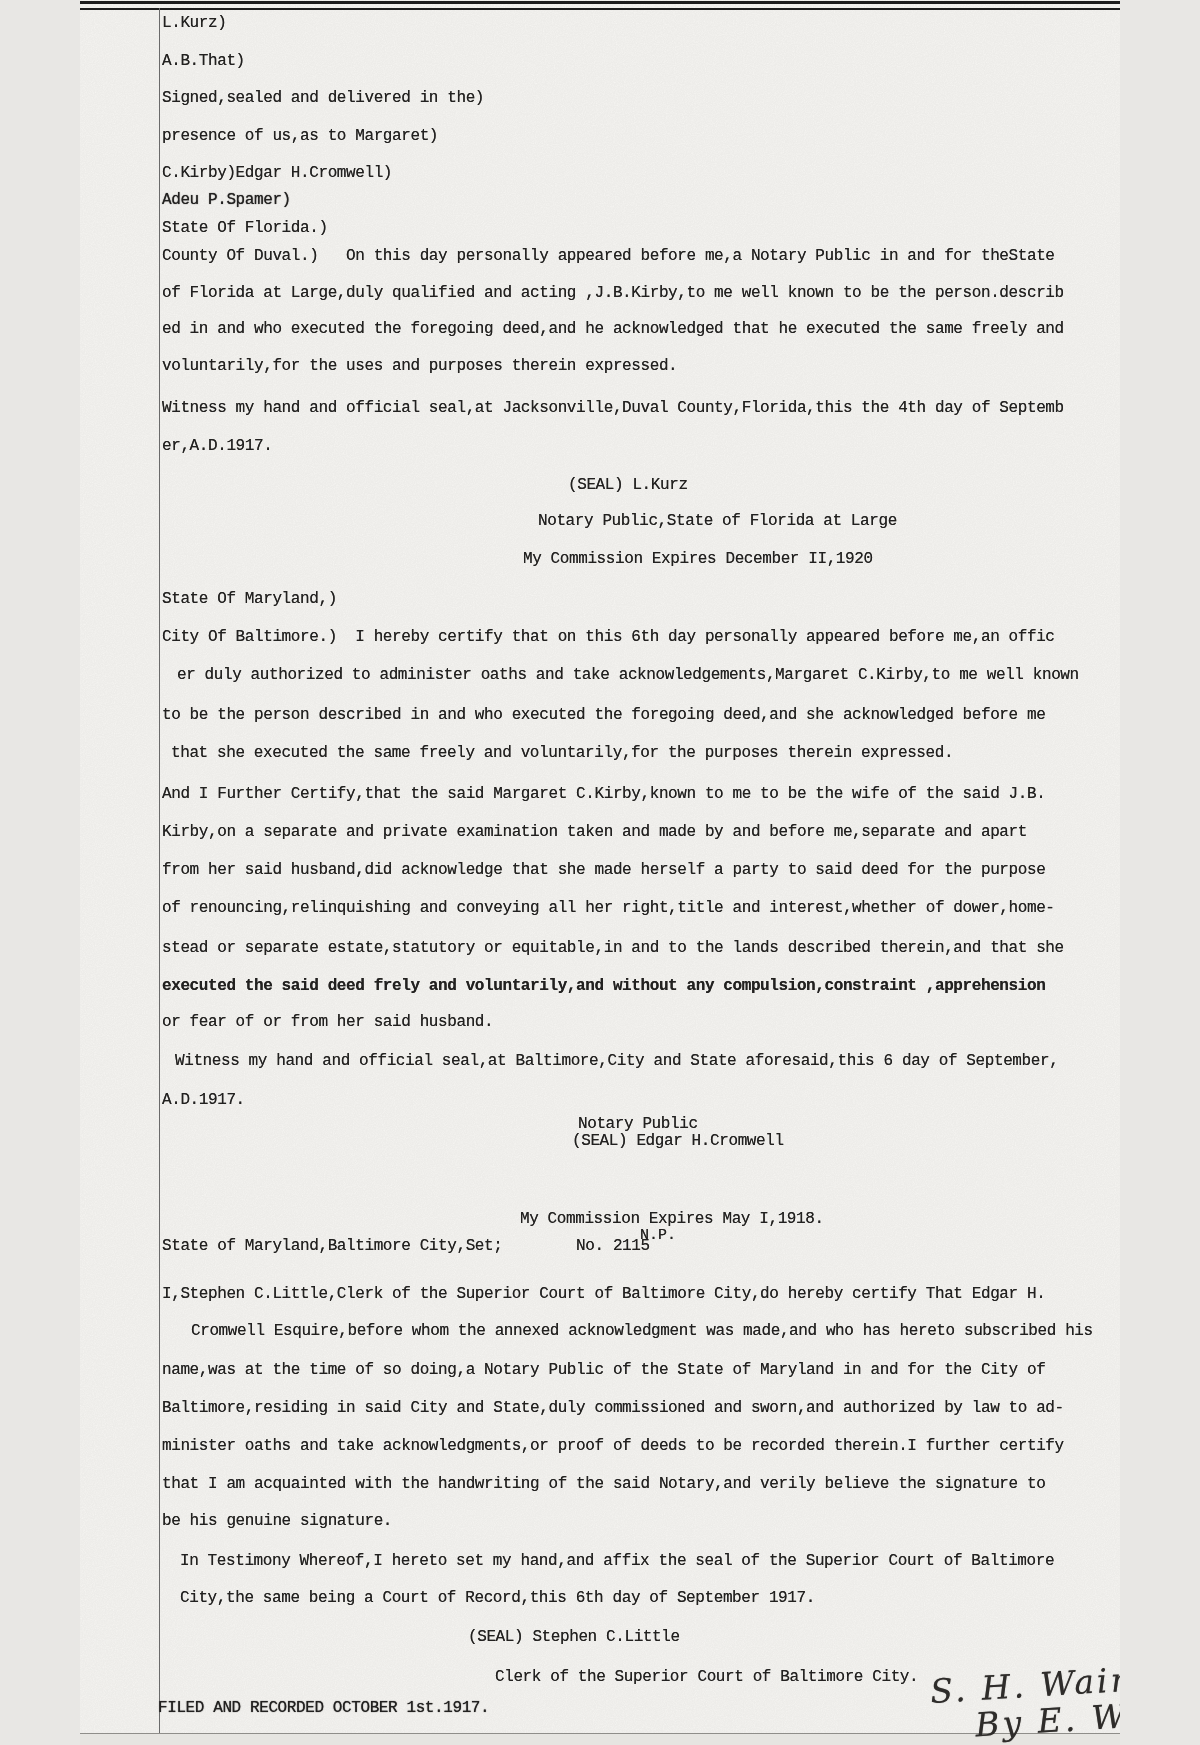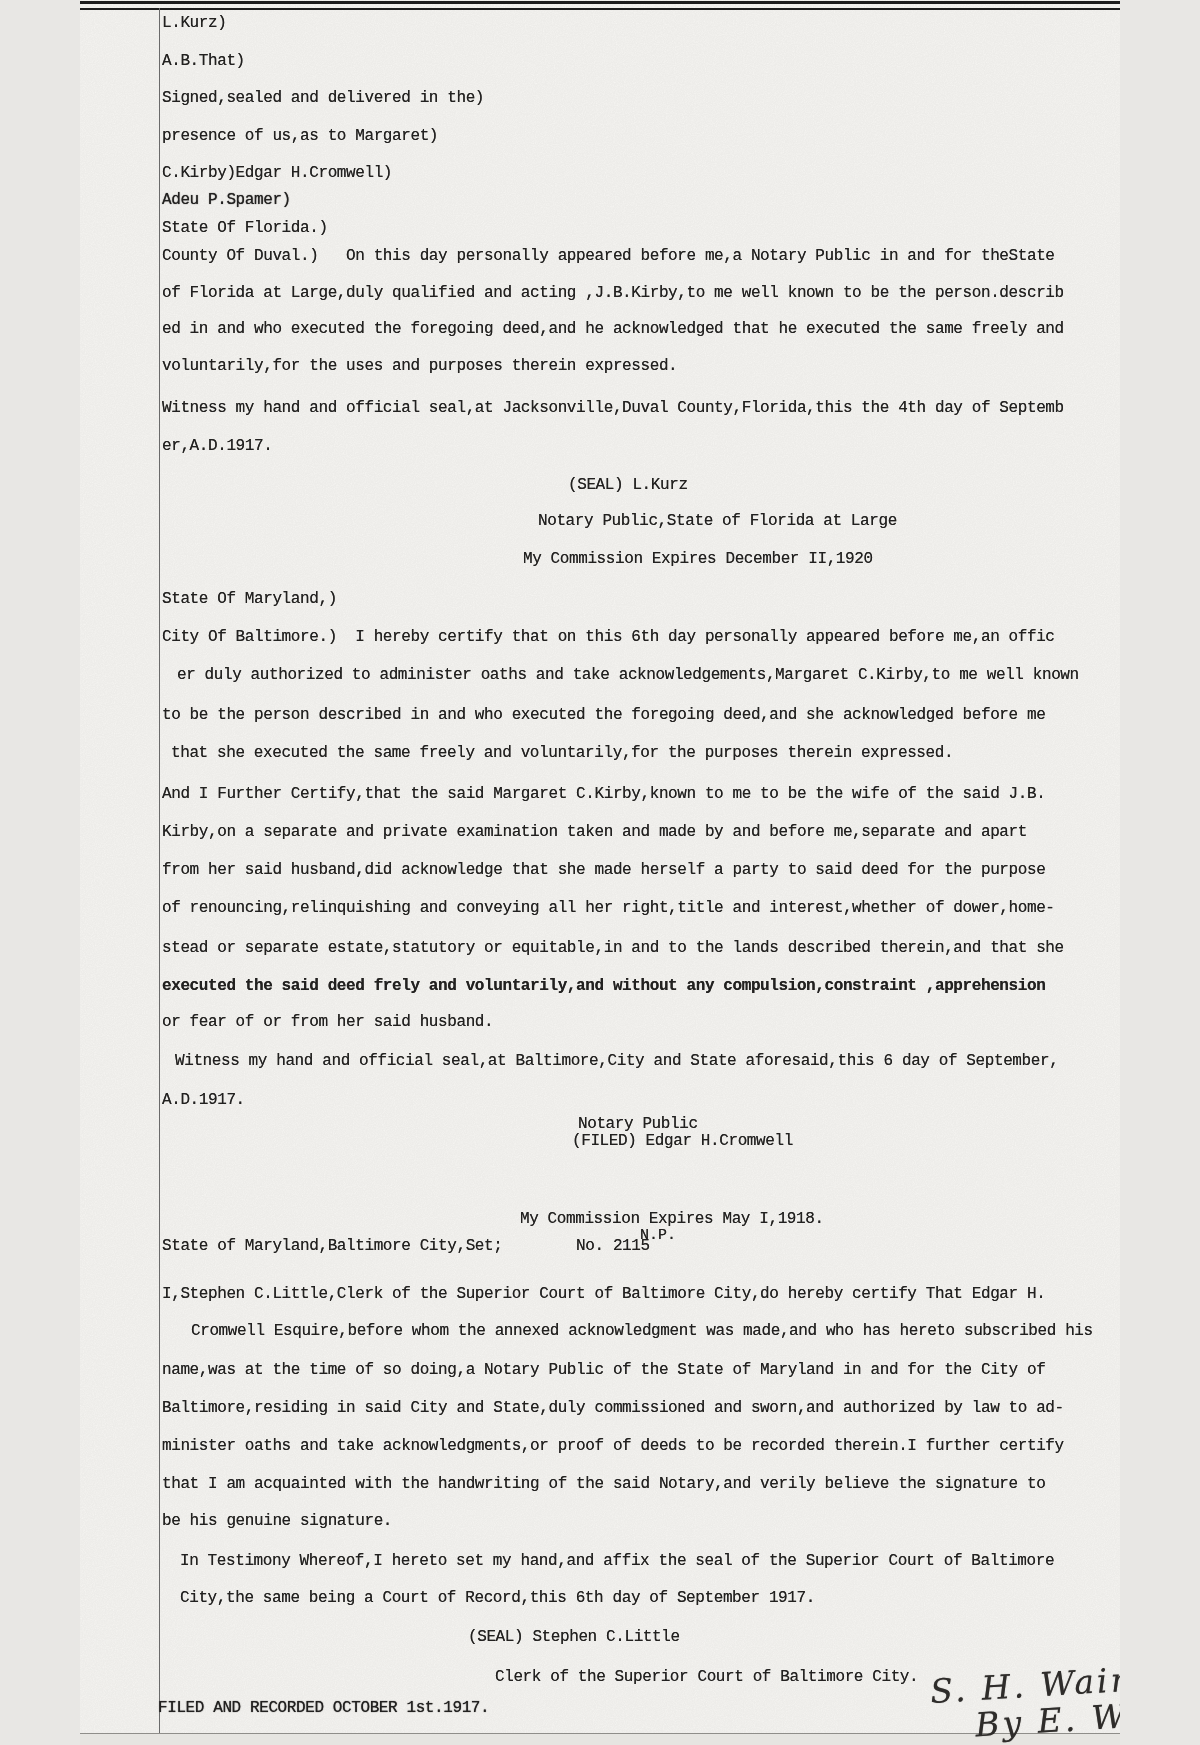--- a/index.html
+++ b/index.html
@@ -92,21 +92,21 @@
       <div class="line" style="left: 91px; top: 745px;">that she executed the same freely and voluntarily,for the purposes therein expressed.</div>
       <div class="line" style="left: 82px; top: 786px;">And I Further Certify,that the said Margaret C.Kirby,known to me to be the wife of the said J.B.</div>
       <div class="line" style="left: 82px; top: 824px;">Kirby,on a separate and private examination taken and made by and before me,separate and apart</div>
       <div class="line" style="left: 82px; top: 862px;">from her said husband,did acknowledge that she made herself a party to said deed for the purpose</div>
       <div class="line" style="left: 82px; top: 900px;">of renouncing,relinquishing and conveying all her right,title and interest,whether of dower,home-</div>
       <div class="line" style="left: 82px; top: 940px;">stead or separate estate,statutory or equitable,in and to the lands described therein,and that she</div>
       <div class="line" style="left: 82px; top: 978px; font-weight: bold;">executed the said deed frely and voluntarily,and without any compulsion,constraint ,apprehension</div>
       <div class="line" style="left: 82px; top: 1014px;">or fear of or from her said husband.</div>
       <div class="line" style="left: 95px; top: 1053px;">Witness my hand and official seal,at Baltimore,City and State aforesaid,this 6 day of September,</div>
       <div class="line" style="left: 82px; top: 1092px;">A.D.1917.</div>
-      <div class="line" style="left: 492px; top: 1133px;">(FILED) Edgar H.Cromwell</div>
+      <div class="line" style="left: 492px; top: 1133px;">(SEAL) Edgar H.Cromwell</div>
       <div class="line" style="left: 466px; top: 1116px; margin-left: 32px;">Notary Public</div>
       <div class="line" style="left: 440px; top: 1211px;">My Commission Expires May I,1918.</div>
       <div class="line" style="left: 82px; top: 1238px;">State of Maryland,Baltimore City,Set;        No. 2115</div>
       <div class="line sup" style="left: 560px; top: 1228px;">N.P.</div>
       <div class="line" style="left: 82px; top: 1286px;">I,Stephen C.Little,Clerk of the Superior Court of Baltimore City,do hereby certify That Edgar H.</div>
       <div class="line" style="left: 82px; top: 1323px; margin-left: 29px;">Cromwell Esquire,before whom the annexed acknowledgment was made,and who has hereto subscribed his</div>
       <div class="line" style="left: 82px; top: 1362px;">name,was at the time of so doing,a Notary Public of the State of Maryland in and for the City of</div>
       <div class="line" style="left: 82px; top: 1400px;">Baltimore,residing in said City and State,duly commissioned and sworn,and authorized by law to ad-</div>
       <div class="line" style="left: 82px; top: 1438px;">minister oaths and take acknowledgments,or proof of deeds to be recorded therein.I further certify</div>
       <div class="line" style="left: 82px; top: 1476px;">that I am acquainted with the handwriting of the said Notary,and verily believe the signature to</div>

